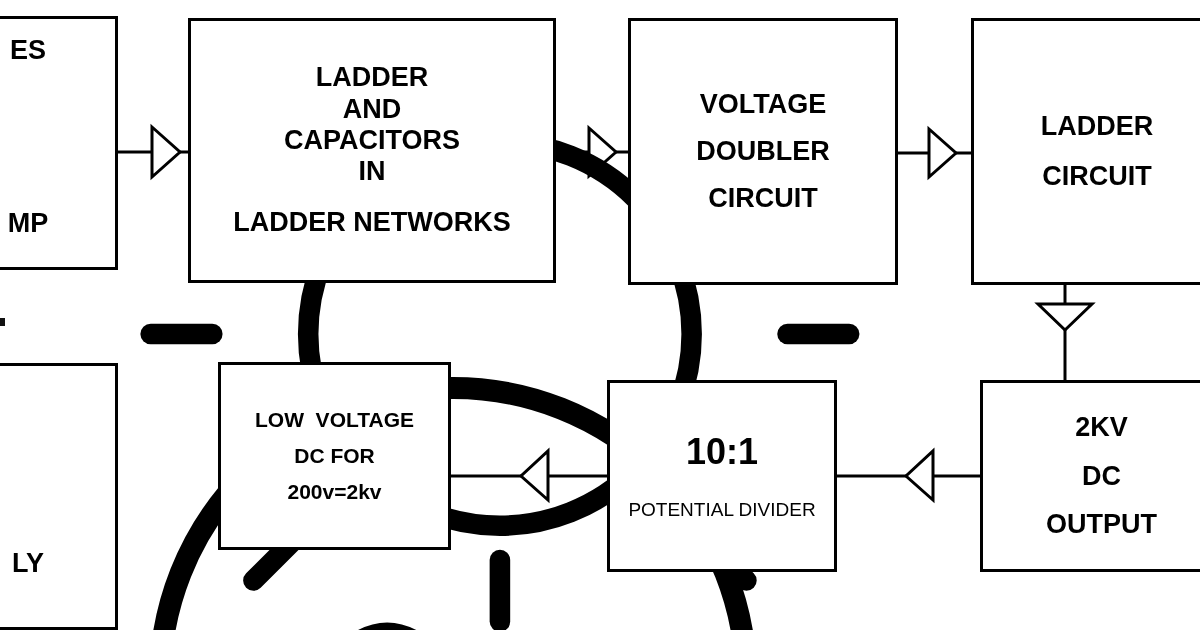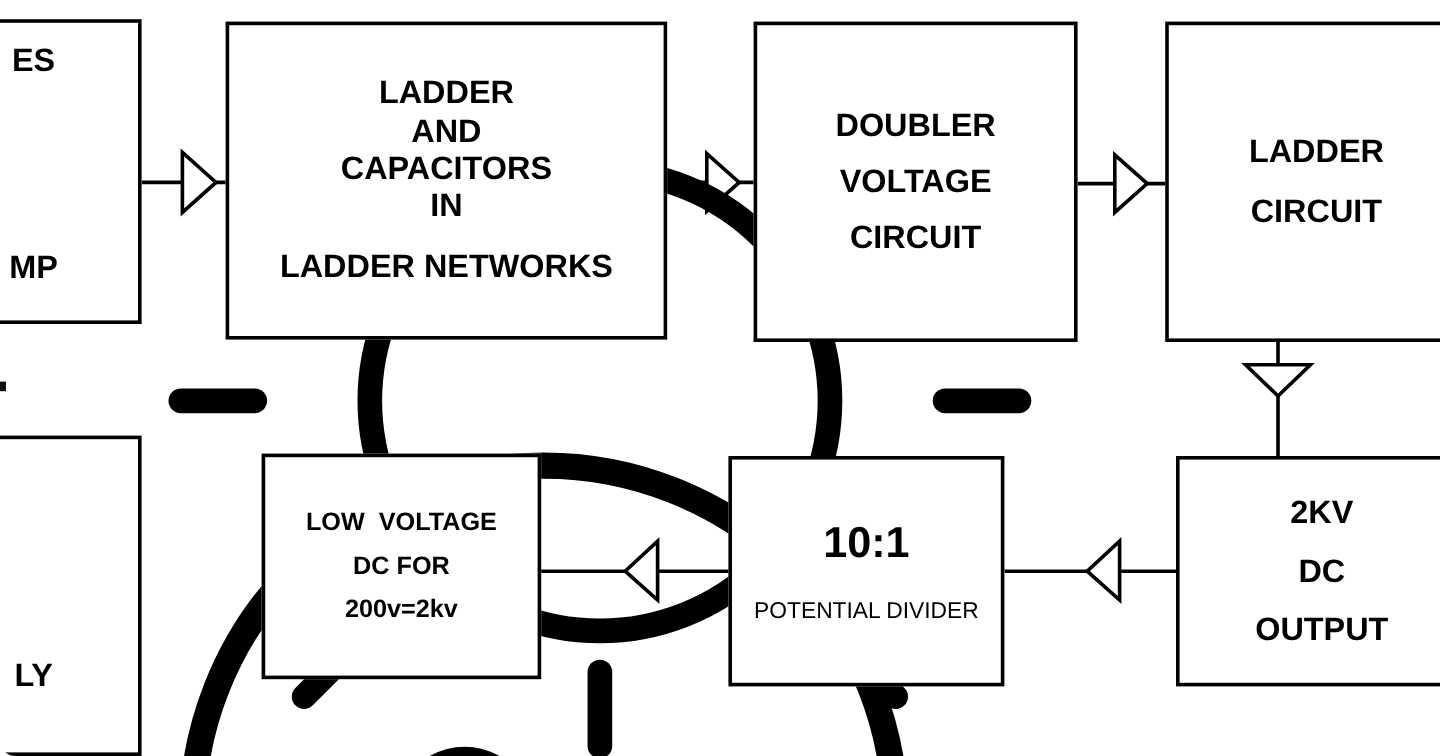--- a/index.html
+++ b/index.html
@@ -11,21 +11,20 @@
   body {
     font-family: "Liberation Sans", sans-serif;
     -webkit-font-smoothing: antialiased;
   }
   #canvas {
     position: relative;
     width: 1200px;
     height: 630px;
     background: #ffffff;
     overflow: hidden;
-    border-radius: 13px;
   }
   #canvas svg {
     position: absolute;
     top: 0;
     left: 0;
     width: 1200px;
     height: 630px;
   }
   .blk {
     position: absolute;
@@ -45,21 +44,21 @@
     white-space: pre;
     line-height: 1.30;
   }
 
   
   #blk-source-lamp   { left: -62px;  top: 16px;  width: 180px; height: 254px; }
   #blk-ladder        { left: 188px;  top: 18px;  width: 368px; height: 265px; }
   #blk-doubler       { left: 628px;  top: 18px;  width: 270px; height: 267px; }
   #blk-cascade       { left: 971px;  top: 18px;  width: 252px; height: 267px; }
   #blk-ac-supply     { left: -62px;  top: 363px; width: 180px; height: 267px; }
-  #blk-lowvolt       { left: 218px;  top: 378px; width: 233px; height: 188px; }
+  #blk-lowvolt       { left: 218px;  top: 362px; width: 233px; height: 188px; }
   #blk-divider       { left: 607px;  top: 380px; width: 230px; height: 192px; align-items: center; }
   #blk-output        { left: 980px;  top: 380px; width: 243px; height: 192px; }
 
   
   #blk-ladder   { font-size: 27px; }
   #blk-ladder .ln { line-height: 1.16; }
   #blk-ladder .gap { margin-top: 20px; }
   #blk-doubler  { font-size: 27px; }
   #blk-doubler .ln { line-height: 1.75; }
   #blk-cascade  { font-size: 27px; }
@@ -136,22 +135,22 @@
 
   <div class="blk" id="blk-ladder">
     <span class="ln">LADDER</span>
     <span class="ln">AND</span>
     <span class="ln">CAPACITORS</span>
     <span class="ln">IN</span>
     <span class="ln gap">LADDER NETWORKS</span>
   </div>
 
   <div class="blk" id="blk-doubler">
+    <span class="ln">VOLTAGE</span>
     <span class="ln">DOUBLER</span>
-    <span class="ln">VOLTAGE</span>
     <span class="ln">CIRCUIT</span>
   </div>
 
   <div class="blk" id="blk-cascade">
     <span class="ln">LADDER</span>
     <span class="ln">CIRCUIT</span>
   </div>
 
   <div class="blk" id="blk-ac-supply">
     <span class="sym-wrap">

